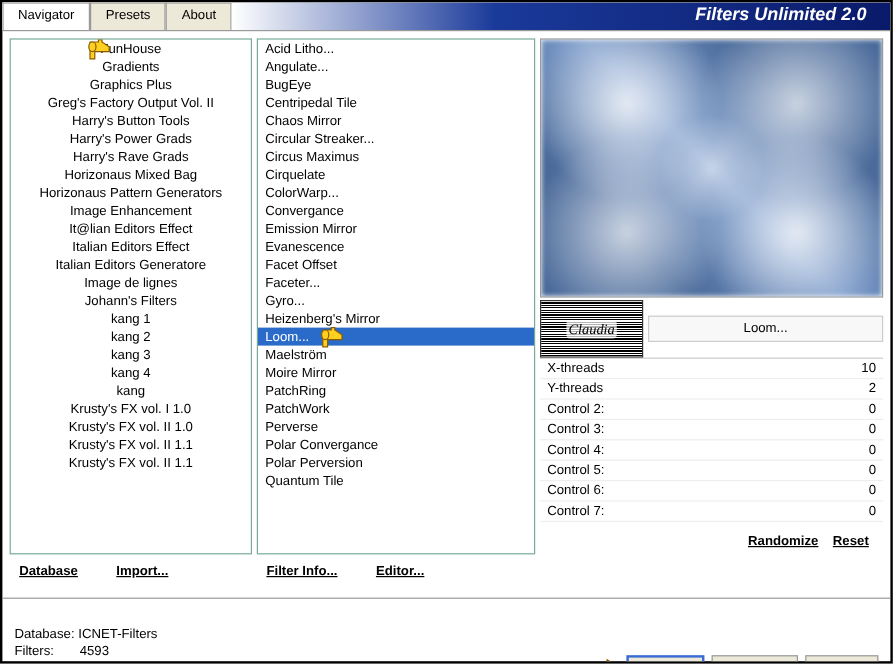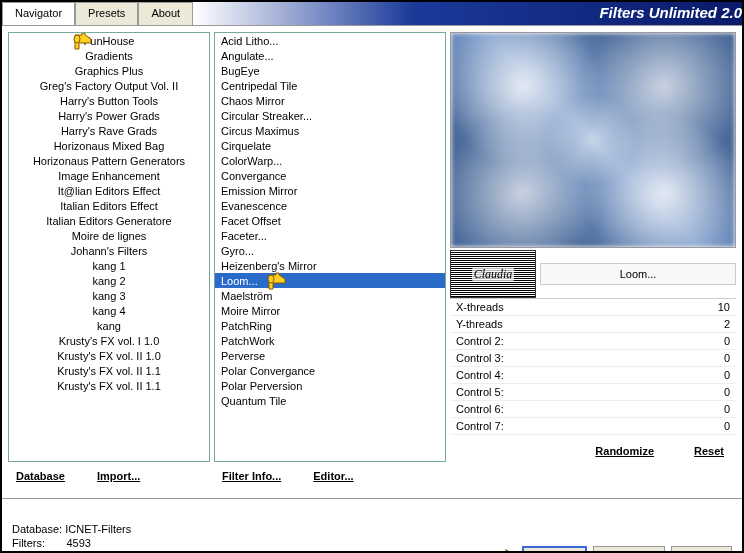--- a/index.html
+++ b/index.html
@@ -1,21 +1,21 @@
 <!DOCTYPE html>
 <html><head>
 <meta charset="utf-8">
 <style>
 * { box-sizing: border-box; margin: 0; padding: 0; }
 body { font-family: Tahoma, Arial, sans-serif; font-size: 11px; background: #fff; width: 744px; height: 553px; border: 2px solid #000; position: relative; overflow: hidden; }
 .header { display: flex; height: 24px; border-bottom: 1px solid #999; }
 .tabs { display: flex; background: #f0f0f0; }
 .tab { padding: 4px 12px; border: 1px solid #999; border-bottom: none; background: #fff; cursor: pointer; }
 .tab.inactive { background: #ece9d8; }
-.title-bar { flex: 1; background: linear-gradient(to right, #fff 0%, #1a3a9a 40%, #0a1a6a 100%); color: #fff; font-weight: bold; font-style: italic; font-size: 15px; text-align: right; padding: 2px 0; }
+.title-bar { flex: 1; background: linear-gradient(to right, #fff 0%, #1a3a9a 40%, #0a1a6a 100%); color: #fff; font-weight: bold; font-style: italic; font-size: 15px; text-align: right; padding: 2px 20px; }
 .main { display: flex; height: 472px; padding: 6px; gap: 4px; }
 .col { display: flex; flex-direction: column; }
 .col1 { width: 202px; text-align: center; }
 .col2 { width: 232px; }
 .col3 { flex: 1; }
 .listbox { border: 1px solid #7a9; background: #fff; height: 430px; overflow-y: scroll; }
 .listbox::-webkit-scrollbar { width: 16px; }
 .listbox::-webkit-scrollbar-track { background: #f0f0f0; border: 1px solid #ccc; }
 .listbox::-webkit-scrollbar-thumb { background: #cdcdcd; border: 1px solid #999; }
 .li { padding: 1.5px 6px; cursor: pointer; white-space: nowrap; }
@@ -37,21 +37,21 @@
   filter: blur(2px);
 }
 .logo-row { display: flex; align-items: center; height: 40px; margin-bottom: 4px; }
 .logo { width: 86px; height: 48px; background: repeating-linear-gradient(0deg, #000 0, #000 1px, #fff 1px, #fff 2px); border: 1px solid #333; position: relative; display:flex; align-items:center; justify-content:center; }
 .logo-text { font-family: cursive; font-style: italic; font-size: 12px; color:#000; background: rgba(255,255,255,0.7); padding: 0 2px; border-radius: 3px;}
 .filter-name { flex: 1; text-align: center; padding: 4px; border: 1px solid #ccc; background: #f8f8f8; margin-left: 4px; height: 22px; }
 .params { border-top: 1px solid #ccc; }
 .param-row { display: flex; justify-content: space-between; padding: 2px 6px; border-bottom: 1px solid #eee; text-align: right; }
 .param-row span:first-child { color: #000; }
 .param-row span:last-child { color: #000; }
-.btnrow3 { display: flex; justify-content: flex-end; gap: 28px; padding: 8px 6px 0; align-items: flex-end; }
+.btnrow3 { display: flex; justify-content: flex-end; gap: 0; padding: 8px 6px 0; align-items: flex-end; }
 .footer { border-top: 1px solid #999; padding: 6px 10px; display: flex; justify-content: space-between; align-items: center; font-size: 11px; }
 .status { line-height: 14px; }
 .action-btns { display: flex; gap: 6px; align-items: center; position: relative; margin-top: 41px; }
 .btn { padding: 3px 18px; border: 1px solid #999; background: #ece9d8; cursor: pointer; font-size: 11px; }
 .btn.default { border: 2px solid #3a6ad8; padding: 2px 17px; }
 .pointer-apply { position: absolute; left: -30px; top: -2px; width: 28px; height: 22px; }
 </style>
 </head>
 <body>
 
@@ -76,21 +76,21 @@
         <div class="li">Greg's Factory Output Vol. II</div>
         <div class="li">Harry's Button Tools</div>
         <div class="li">Harry's Power Grads</div>
         <div class="li">Harry's Rave Grads</div>
         <div class="li">Horizonaus Mixed Bag</div>
         <div class="li">Horizonaus Pattern Generators</div>
         <div class="li">Image Enhancement</div>
         <div class="li">It@lian Editors Effect</div>
         <div class="li">Italian Editors Effect</div>
         <div class="li">Italian Editors Generatore</div>
-        <div class="li">Moire de lignes</div>
+        <div class="li">Image de lignes</div>
         <div class="li">Johann's Filters</div>
         <div class="li">kang 1</div>
         <div class="li">kang 2</div>
         <div class="li">kang 3</div>
         <div class="li">kang 4</div>
         <div class="li">kang</div>
         <div class="li">Krusty's FX vol. I 1.0</div>
         <div class="li">Krusty's FX vol. II 1.0</div>
         <div class="li">Krusty's FX vol. II 1.1</div>
         <div class="li">Krusty's FX vol. II 1.1</div>

